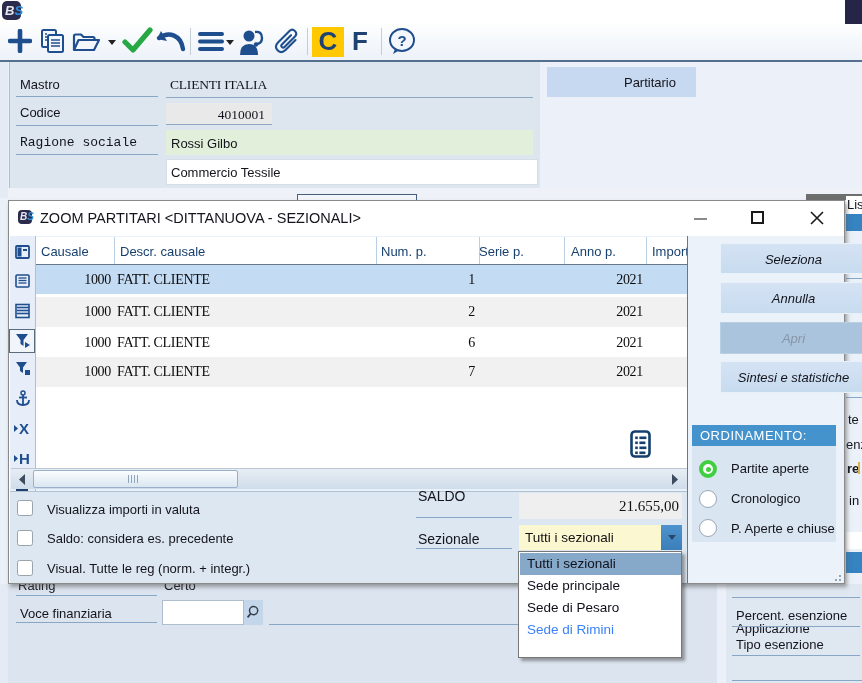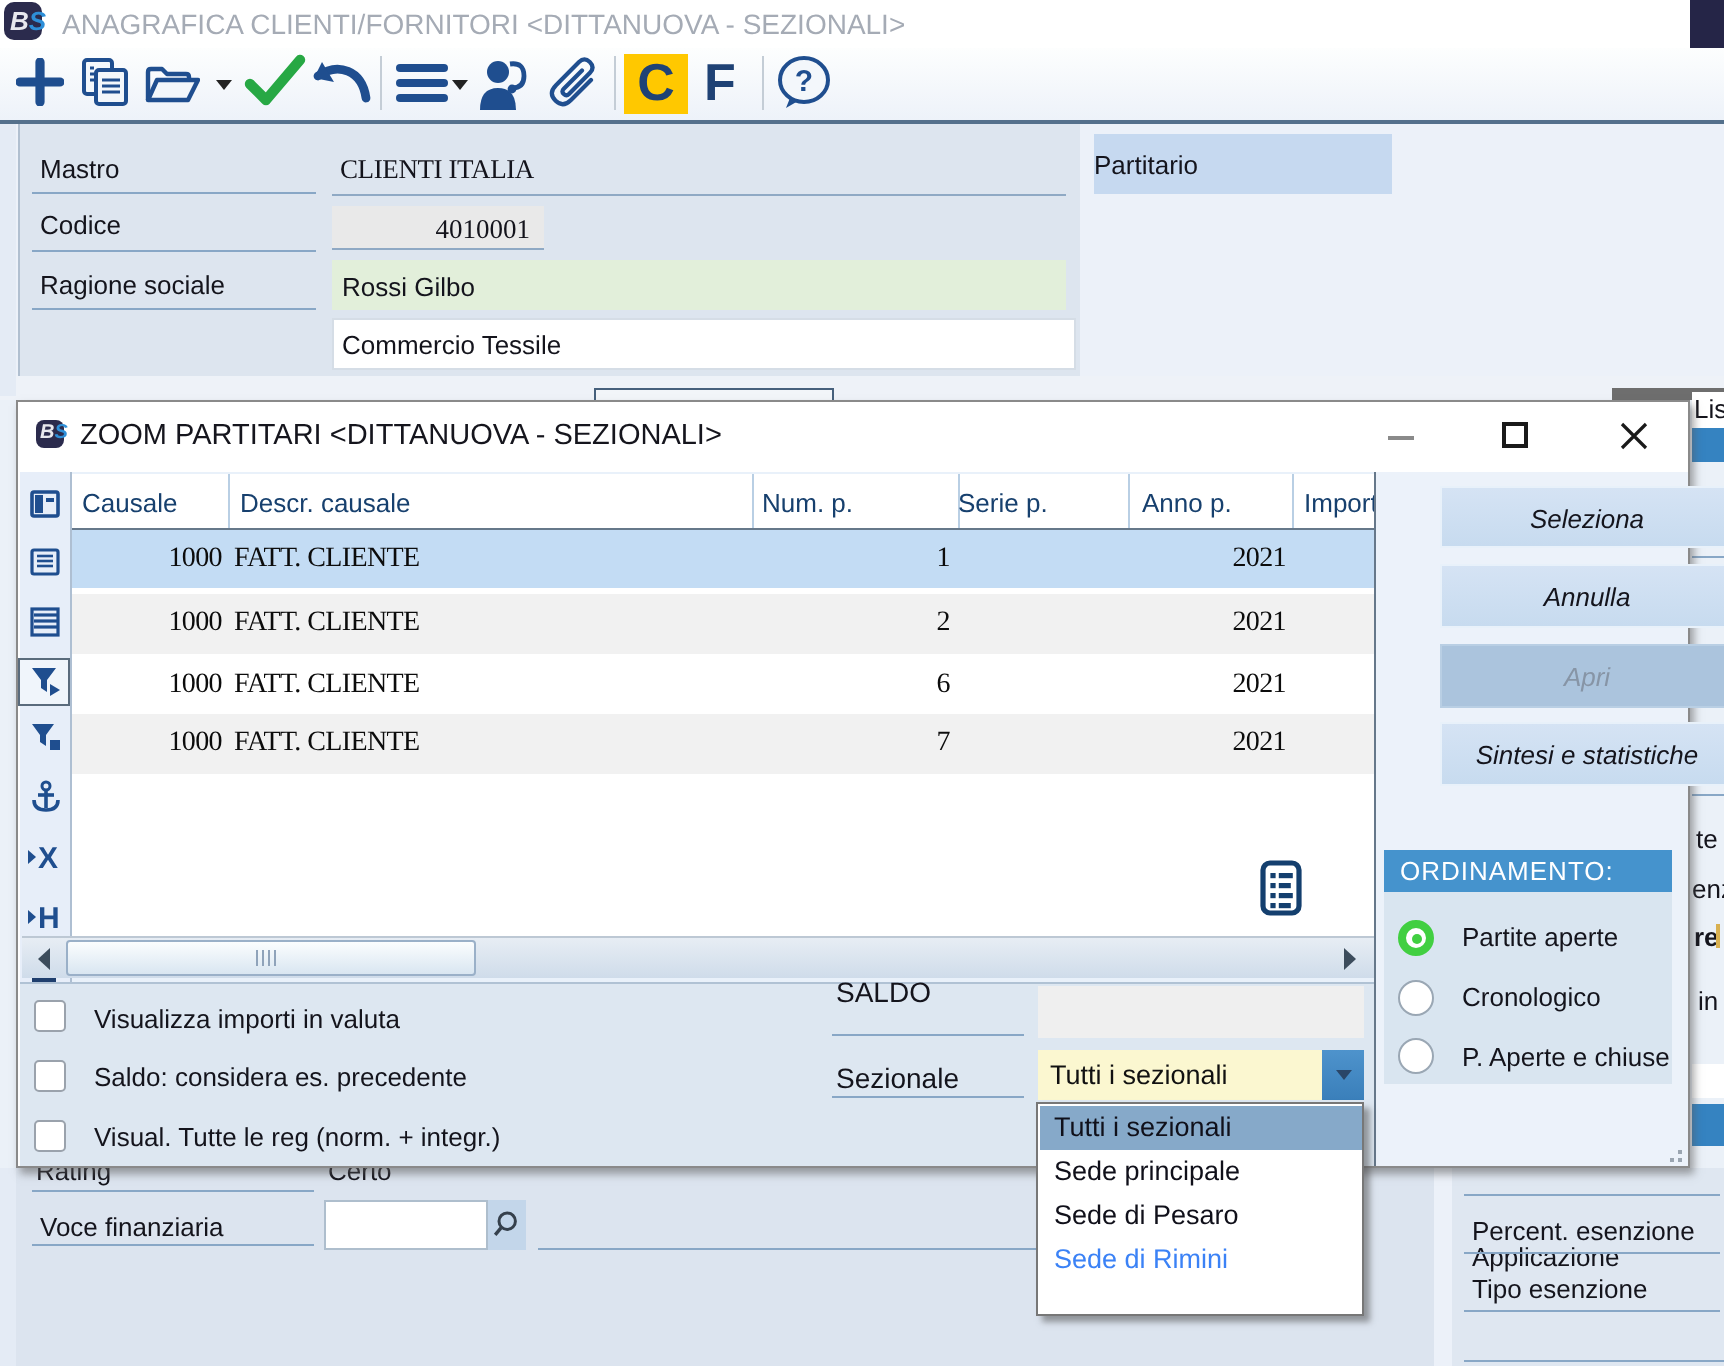--- a/index.html
+++ b/index.html
@@ -16,21 +16,20 @@
   .row .c4{position:absolute;left:500px;width:107px;text-align:right;}
   .btn{position:absolute;left:711px;width:147px;background:linear-gradient(#d5e3f4,#c7dbef);border:1px solid #e8f1fa;box-sizing:border-box;font-size:13px;color:#14141c;text-align:center;font-style:italic;}
 </style>
 </head>
 <body>
 <div id="page">
 
   <div class="abs" style="left:0;top:0;width:862px;height:24px;background:#ffffff;"></div>
   <div class="abs" style="left:2px;top:1px;width:19px;height:19px;background:#2b2b4d;border-radius:5px;"></div>
   <div class="abs" style="left:5px;top:3px;font-size:13px;font-weight:bold;font-style:italic;color:#e8e8ee;">B<span style="color:#2e8fd8;">S</span></div>
-  <div class="abs" style="left:31px;top:4px;font-size:14px;color:#a5abb5;white-space:nowrap;">ANAGRAFICA CLIENTI/FORNITORI &lt;DITTANUOVA - SEZIONALI&gt;</div>
   <div class="abs" style="left:845px;top:0;width:17px;height:24px;background:#252547;"></div>
 
   <div class="abs" style="left:0;top:24px;width:862px;height:36px;background:linear-gradient(#fdfefe,#edf2f9);"></div>
   <div id="toolbar" class="abs" style="left:0;top:24px;width:862px;height:36px;">
 
     <svg class="abs" style="left:8px;top:5px;" width="24" height="24" viewBox="0 0 24 24">
         <path d="M12 2 V22 M2 12 H22" stroke="#1f4e8f" stroke-width="4.6" stroke-linecap="round"></path>
       </svg>
 
     <svg class="abs" style="left:39px;top:4px;" width="27" height="26" viewBox="0 0 27 26">
@@ -96,35 +95,35 @@
   <div class="abs" style="left:0;top:62px;width:862px;height:136px;background:#ecf1f9;"></div>
   <div class="abs" style="left:10px;top:62px;width:530px;height:126px;background:#dde5ef;"></div>
   <div class="abs" style="left:9px;top:62px;width:1px;height:126px;background:#b0bfd0;"></div>
   <div class="abs" style="left:0;top:188px;width:862px;height:12px;background:#eef2f8;"></div>
   <div class="abs" style="left:0;top:62px;width:8px;height:136px;background:#e4ebf5;"></div>
 
   <div class="lbl" style="left:20px;top:77px;">Mastro</div>
   <div class="ul" style="left:16px;top:96px;width:142px;"></div>
   <div class="lbl" style="left:20px;top:105px;">Codice</div>
   <div class="ul" style="left:16px;top:125px;width:142px;"></div>
-  <div class="lbl" style="left:20px;top:135px;">Ragione sociale</div>
+  <div class="lbl" style="left:20px;top:135px;font-family:Liberation Mono, monospace;">Ragione sociale</div>
   <div class="ul" style="left:16px;top:154px;width:142px;"></div>
 
   <div class="abs" style="left:170px;top:77px;font-family:'Liberation Serif',serif;font-size:13.5px;letter-spacing:-0.2px;color:#14141c;white-space:nowrap;">CLIENTI ITALIA</div>
   <div class="ul" style="left:166px;top:97px;width:367px;background:#8fa9c4;"></div>
   <div class="abs" style="left:166px;top:103px;width:106px;height:21px;background:#e9e9e9;"></div>
   <div class="abs" style="left:166px;top:124px;width:106px;height:1px;background:#8fa9c4;"></div>
   <div class="abs" style="left:0;top:107px;width:265px;text-align:right;font-family:'Liberation Serif',serif;font-size:13.5px;color:#14141c;">4010001</div>
   <div class="abs" style="left:166px;top:130px;width:367px;height:25px;background:#e2efda;"></div>
   <div class="lbl" style="left:171px;top:136px;">Rossi Gilbo</div>
   <div class="abs" style="left:166px;top:159px;width:372px;height:26px;background:#ffffff;border:1px solid #d5dde6;box-sizing:border-box;"></div>
   <div class="lbl" style="left:171px;top:165px;">Commercio Tessile</div>
 
   <div class="abs" style="left:547px;top:67px;width:149px;height:30px;background:#c6d9f0;"></div>
-  <div class="lbl" style="left:547px;top:75px;width:129px;text-align:left;">Partitario</div>
+  <div class="lbl" style="left:547px;top:75px;width:129px;text-align:right;">Partitario</div>
 
   <div class="abs" style="left:806px;top:194px;width:56px;height:6px;background:#6e6e6e;"></div>
   <div class="abs" style="left:297px;top:194px;width:120px;height:8px;background:#f2f5f9;border:1px solid #46607c;box-sizing:border-box;"></div>
 
   <div id="rightmargin">
     <div class="abs" style="left:846px;top:196px;width:16px;height:18px;background:#ffffff;"></div>
     <div class="lbl" style="left:847px;top:197px;">Lis</div>
     <div class="abs" style="left:846px;top:214px;width:16px;height:17px;background:#3583c1;"></div>
     <div class="lbl" style="left:851px;top:261px;">e</div>
     <div class="ul" style="left:846px;top:278px;width:16px;"></div>
@@ -313,20 +312,21 @@
     <div class="abs" style="left:8px;top:299px;width:16px;height:16px;background:#ffffff;border:1.5px solid #9aa2ac;border-radius:2.5px;box-sizing:border-box;"></div>
     <div class="lbl" style="left:38px;top:301px;">Visualizza importi in valuta</div>
     <div class="abs" style="left:8px;top:329px;width:16px;height:16px;background:#ffffff;border:1.5px solid #9aa2ac;border-radius:2.5px;box-sizing:border-box;"></div>
     <div class="lbl" style="left:38px;top:330px;">Saldo: considera es. precedente</div>
     <div class="abs" style="left:8px;top:359px;width:16px;height:16px;background:#ffffff;border:1.5px solid #9aa2ac;border-radius:2.5px;box-sizing:border-box;"></div>
     <div class="lbl" style="left:38px;top:360px;">Visual. Tutte le reg (norm. + integr.)</div>
 
     <div class="lbl" style="left:409px;top:287px;font-size:14px;">SALDO</div>
     <div class="ul" style="left:407px;top:316px;width:96px;"></div>
     <div class="abs" style="left:510px;top:292px;width:163px;height:26px;background:#efefef;"></div>
+    <div class="abs" style="left:510px;top:297px;width:160px;text-align:right;font-family:'Liberation Serif',serif;font-size:15px;color:#111;">21.655,00</div>
     <div class="lbl" style="left:409px;top:330px;font-size:14px;">Sezionale</div>
     <div class="ul" style="left:407px;top:347px;width:96px;"></div>
     <div class="abs" style="left:510px;top:324px;width:142px;height:25px;background:#fbf7d0;"></div>
     <div class="abs" style="left:510px;top:329px;font-size:13.5px;color:#111;padding-left:6px;">Tutti i sezionali</div>
     <div class="abs" style="left:652px;top:324px;width:21px;height:25px;background:linear-gradient(#4e93cc,#3a7fba);"></div>
     <div class="abs" style="left:659px;top:334px;width:0;height:0;border-left:4.5px solid transparent;border-right:4.5px solid transparent;border-top:5.5px solid #2a4668;"></div>
 
     <div class="abs" style="left:678px;top:35px;width:157px;height:347px;background:#ecf2fa;"></div>
     <div class="abs" style="left:678px;top:35px;width:1px;height:347px;background:#66788a;"></div>
     <div id="rightpanel">

